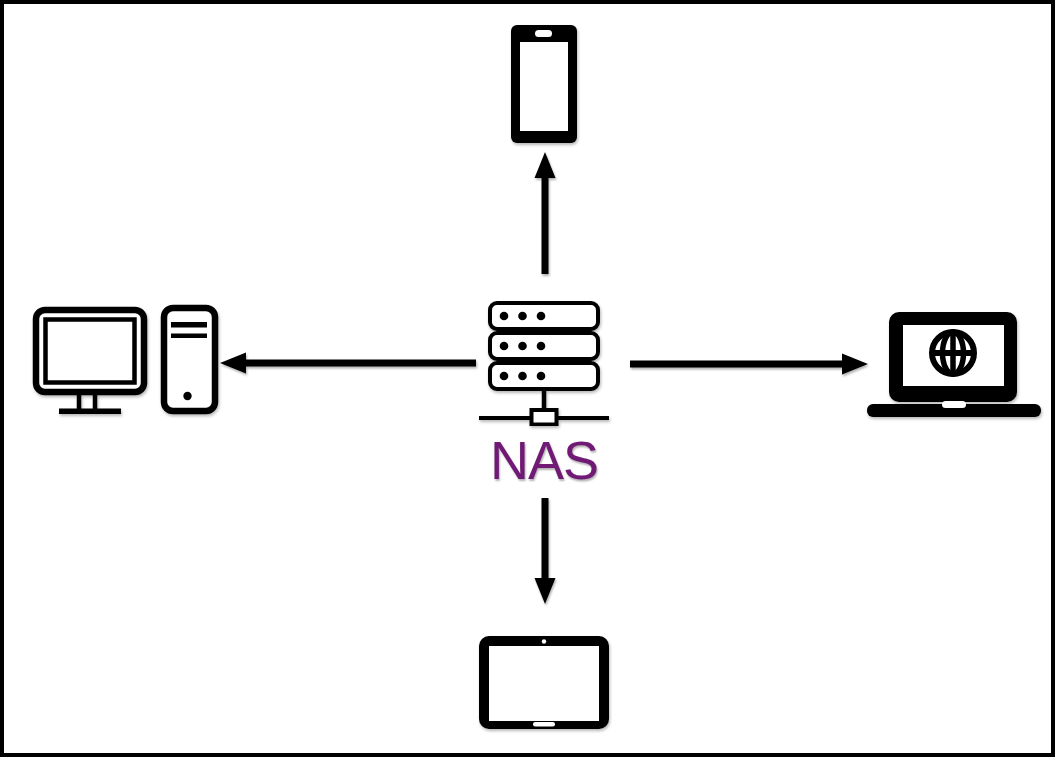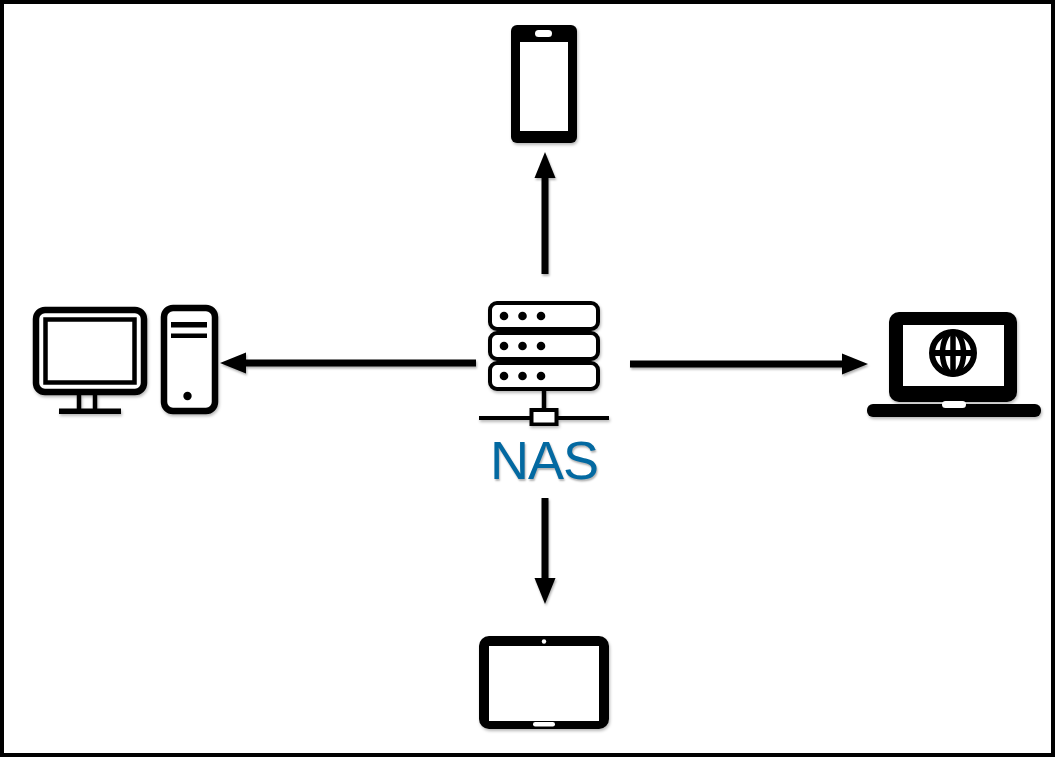--- a/index.html
+++ b/index.html
@@ -27,21 +27,21 @@
   .node-laptop     { left: 862px; top: 306px; width: 176px; height: 108px; }
   .node-tablet     { left: 475px; top: 632px; width: 130px; height: 93px;  }
   .node-nas        { left: 470px; top: 294px; width: 140px; height: 128px; }
 
   .nas-label {
     left: 455px; top: 429px; width: 170px;
     text-align: center;
     font-size: 54px;
     line-height: 1;
     letter-spacing: -1px;
-    color: #0369a1;
+    color: #701a75;
     text-shadow: 1px 2px 2px rgba(0,0,0,0.30);
     user-select: none;
   }
 
   
   .arrow-up    { left: 524px; top: 146px; width: 34px;  height: 126px; }
   .arrow-down  { left: 524px; top: 492px; width: 34px;  height: 110px; }
   .arrow-left  { left: 214px; top: 342px; width: 260px; height: 34px;  }
   .arrow-right { left: 624px; top: 343px; width: 242px; height: 34px;  }
 

